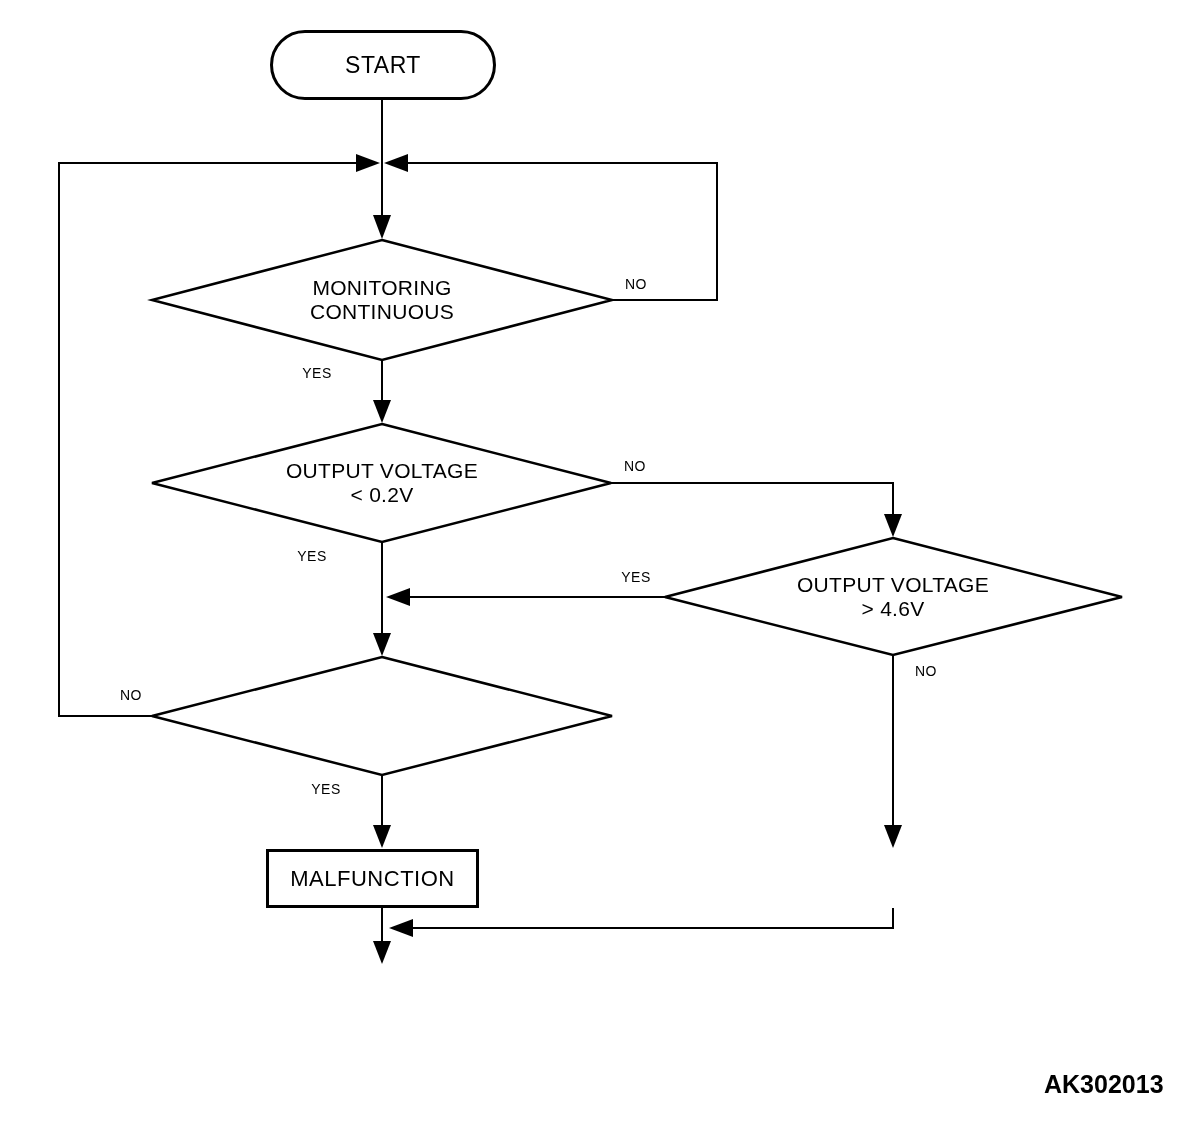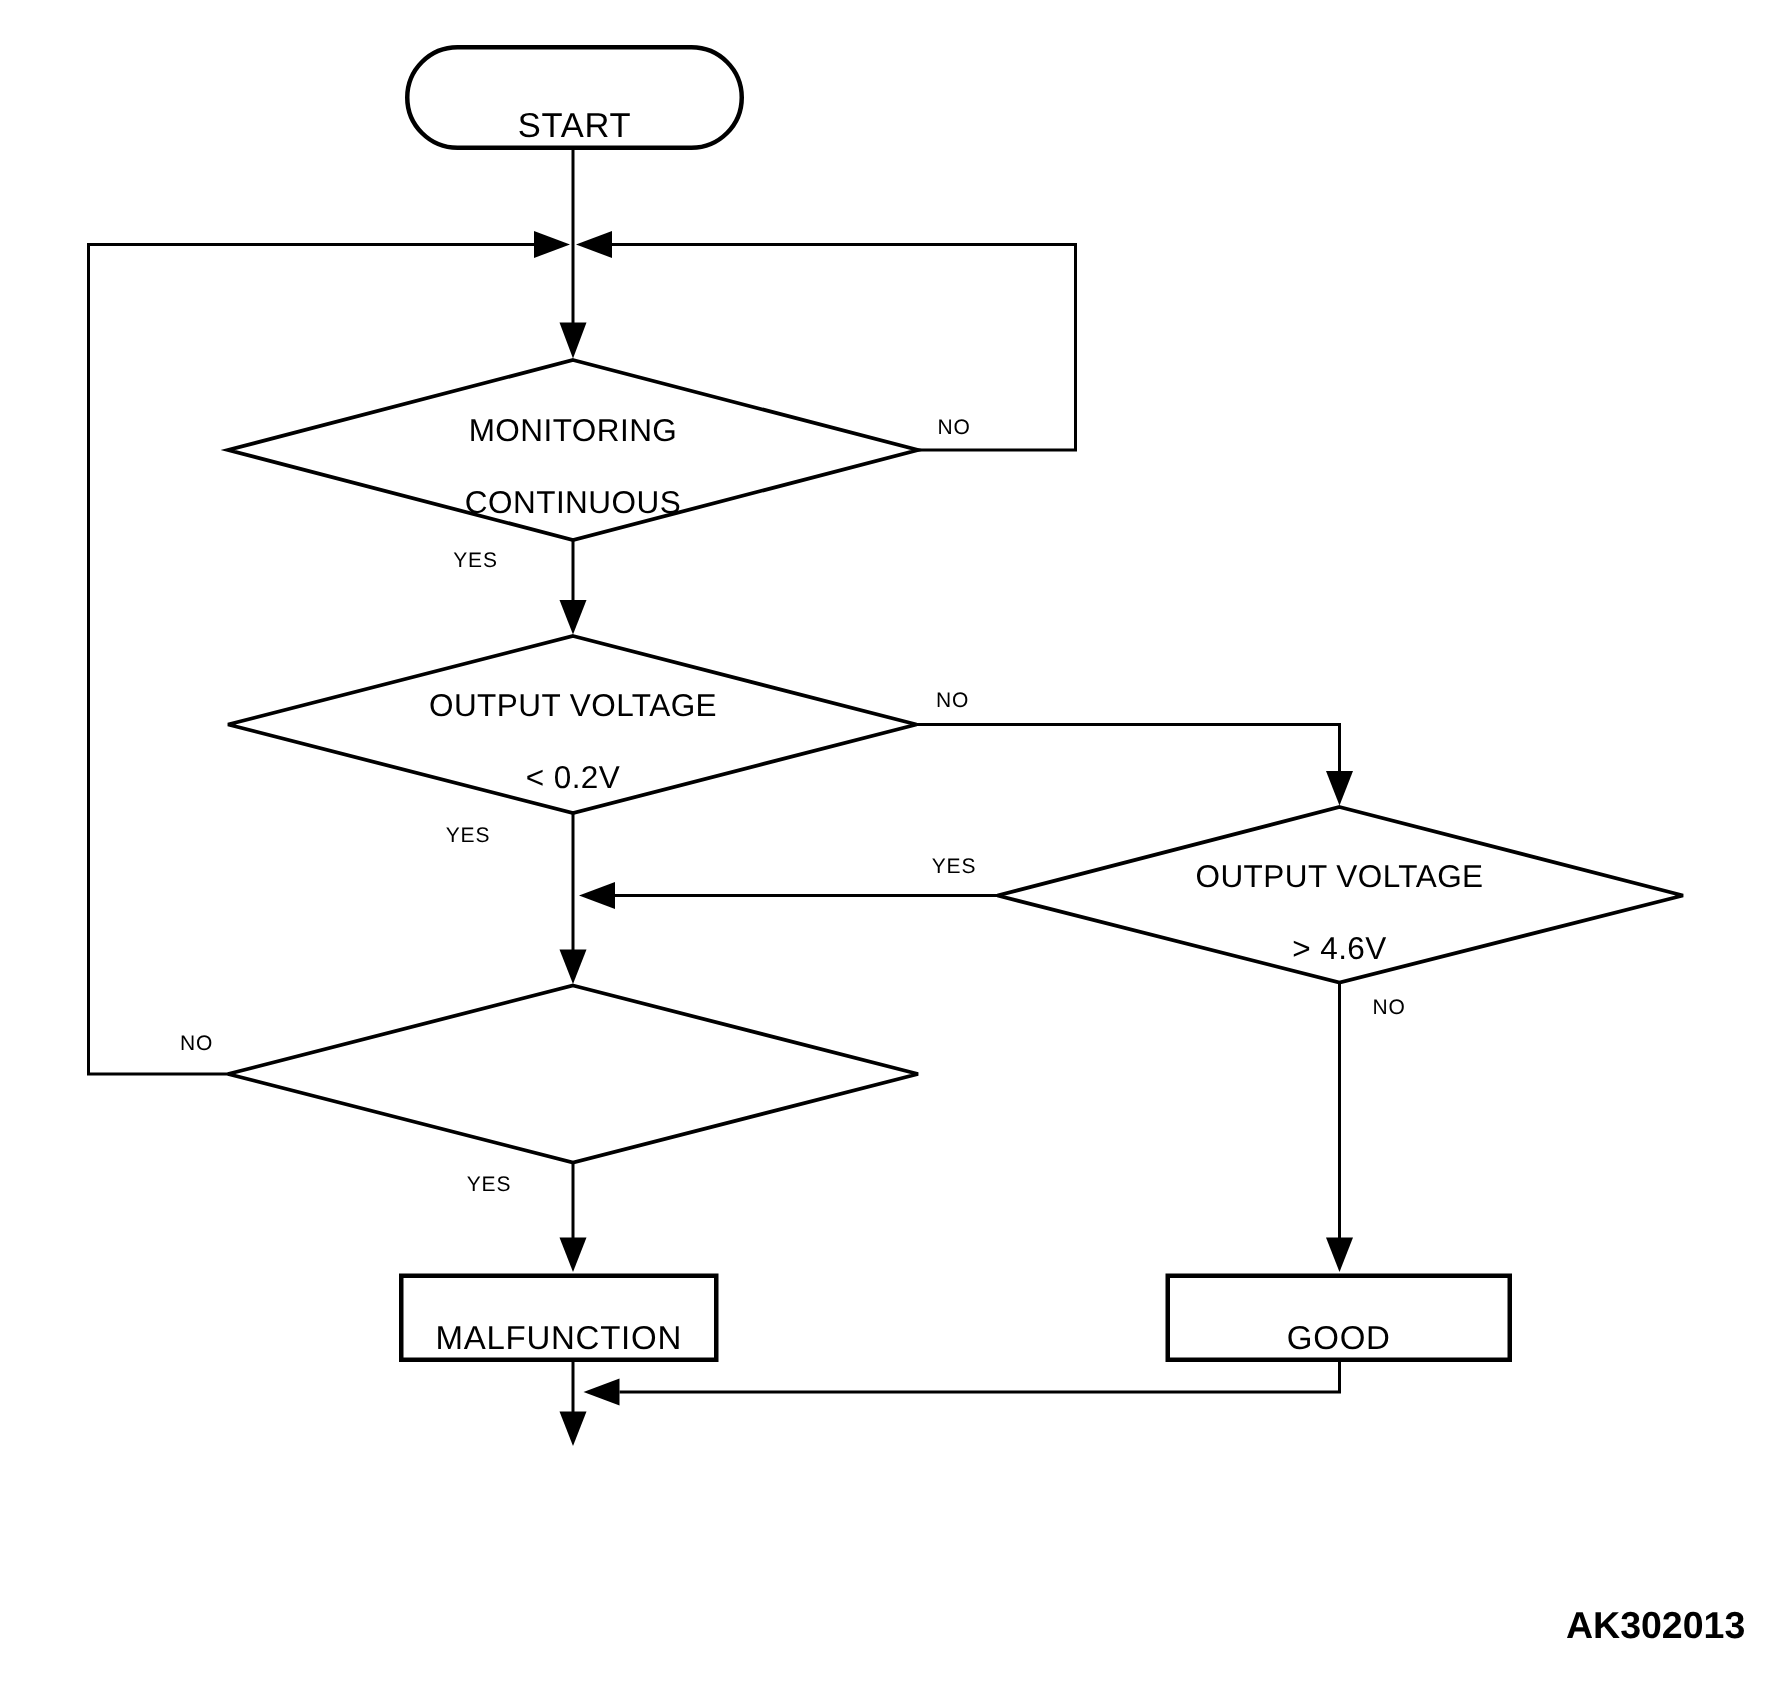--- a/index.html
+++ b/index.html
@@ -18,21 +18,21 @@
   }
   #wires {
     position: absolute;
     left: 0; top: 0;
     width: 1184px; height: 1126px;
   }
   .node {
     position: absolute;
     box-sizing: border-box;
     display: flex;
-    align-items: flex-end;
+    align-items: center;
     justify-content: center;
     background: #ffffff;
     font-size: 23px;
     letter-spacing: 0.5px;
     white-space: nowrap;
   }
   .terminator {
     border: 3px solid #000;
     border-radius: 36px;
   }
@@ -42,21 +42,21 @@
   }
   .diamond-label {
     position: absolute;
     transform: translate(-50%, -50%);
     text-align: center;
     font-size: 21px;
     line-height: 24px;
     letter-spacing: 0.3px;
     white-space: nowrap;
   }
-  .diamond-label span { display: block; margin-top: 24px; }
+  .diamond-label span { display: block; }
   .edge-label {
     position: absolute;
     transform: translate(-50%, -50%);
     font-size: 14px;
     letter-spacing: 0.5px;
     white-space: nowrap;
   }
   .figure-code {
     position: absolute;
     font-size: 25px;
@@ -117,23 +117,20 @@
   </svg>
 
   <div class="node terminator" style="left:270px; top:30px; width:226px; height:70px;">
     <span>START</span>
   </div>
 
   <div class="node process" style="left:266px; top:849px; width:213px; height:59px;">
     <span>MALFUNCTION</span>
   </div>
 
-  <div class="node process" style="left:777px; top:849px; width:231px; height:59px;">
-    <span>GOOD</span>
-  </div>
 
 
   <div class="diamond-label" style="left:382px; top:300px;">
     <span>MONITORING</span>
     <span>CONTINUOUS</span>
   </div>
 
   <div class="diamond-label" style="left:382px; top:483px;">
     <span>OUTPUT VOLTAGE</span>
     <span>&lt; 0.2V</span>

